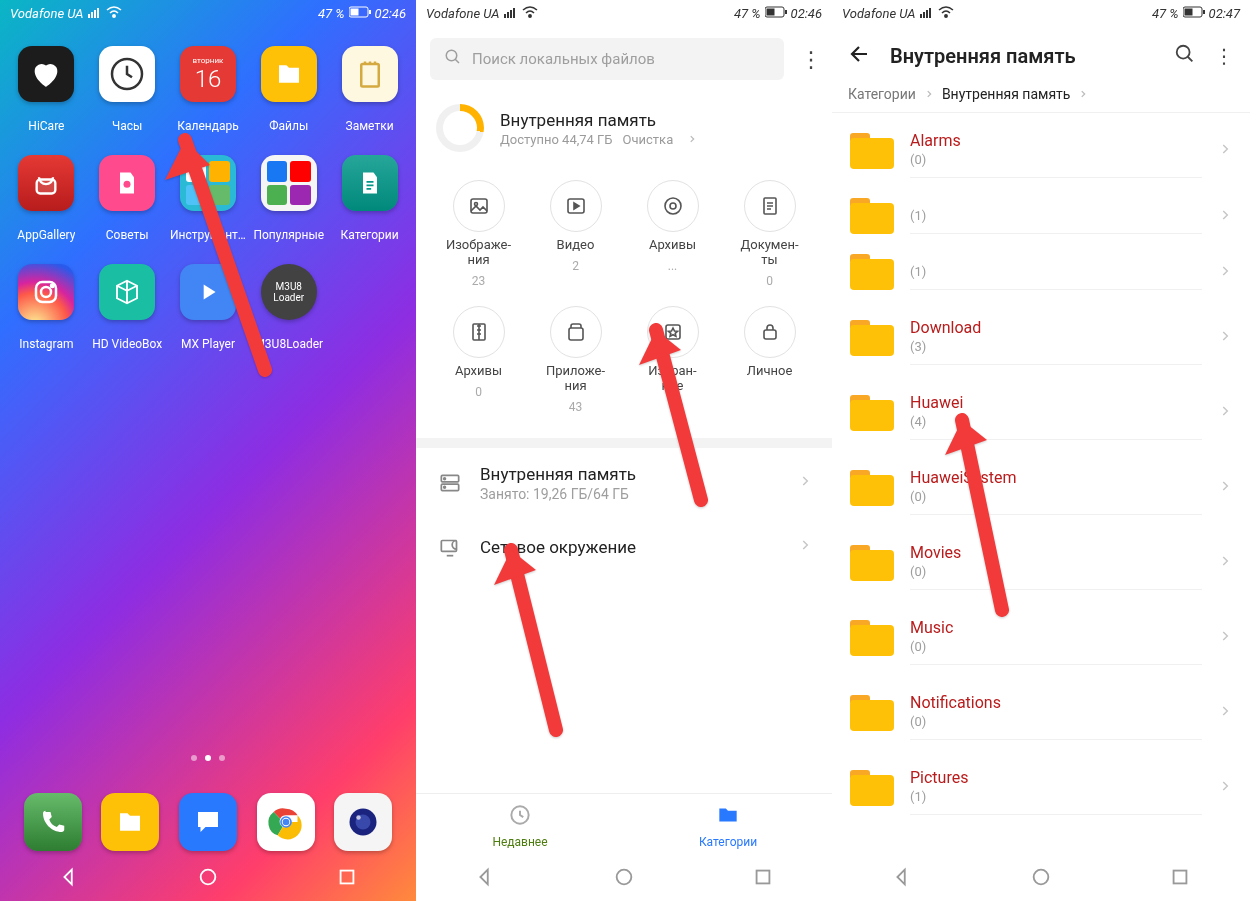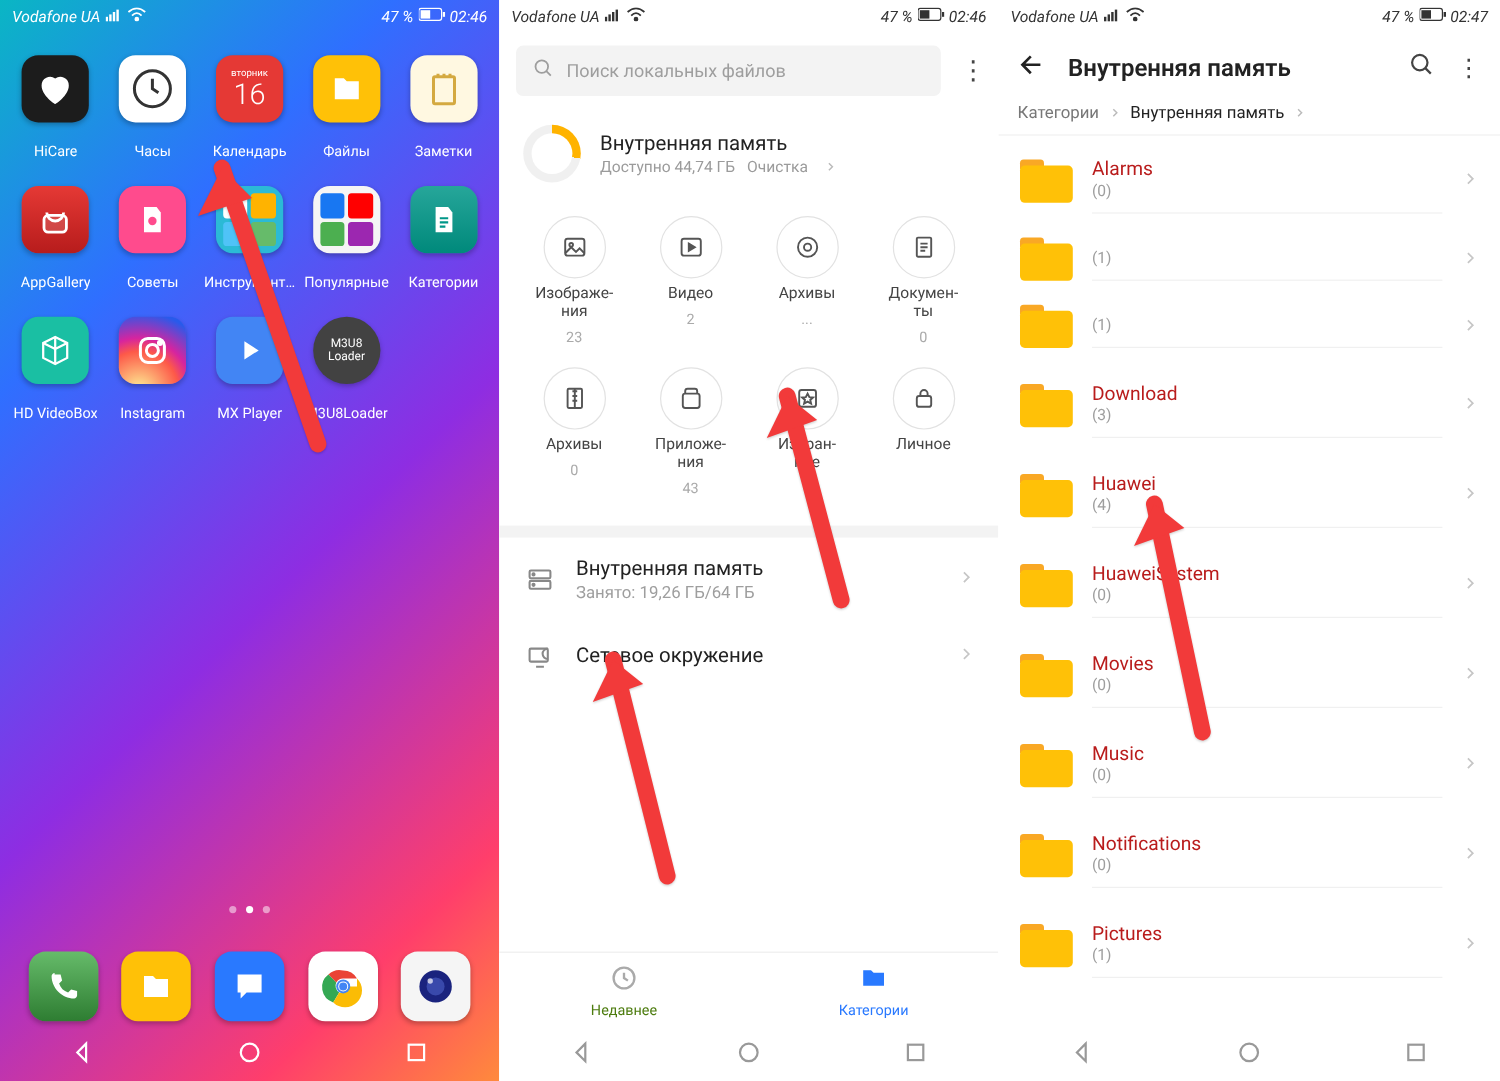--- a/index.html
+++ b/index.html
@@ -199,37 +199,37 @@
     <div class="app">
           <div class="icon bg-teal">
             <svg width="28" height="28" viewBox="0 0 24 24" fill="#fff">
               <path d="M6 3h9l3 4v14H6z"></path>
               <path d="M9 11h6M9 14h6M9 17h4" stroke="#009688" stroke-width="1.5"></path>
             </svg>
           </div>
           <span class="label">Категории</span>
         </div>
     <div class="app">
-          <div class="icon bg-cube">
-            <svg width="30" height="30" viewBox="0 0 24 24" fill="none" stroke="#fff" stroke-width="1.5">
-              <path d="M12 3l8 4v10l-8 4-8-4V7z"></path>
-              <path d="M12 3v18M4 7l8 4 8-4"></path>
-            </svg>
-          </div>
-          <span class="label">HD VideoBox</span>
-        </div>
-    <div class="app">
           <div class="icon bg-ig">
             <svg width="30" height="30" viewBox="0 0 24 24" fill="none" stroke="#fff" stroke-width="2">
               <rect x="4" y="4" width="16" height="16" rx="5"></rect>
               <circle cx="12" cy="12" r="4"></circle>
               <circle cx="17" cy="7" r="1" fill="#fff"></circle>
             </svg>
           </div>
           <span class="label">Instagram</span>
+        </div>
+    <div class="app">
+          <div class="icon bg-cube">
+            <svg width="30" height="30" viewBox="0 0 24 24" fill="none" stroke="#fff" stroke-width="1.5">
+              <path d="M12 3l8 4v10l-8 4-8-4V7z"></path>
+              <path d="M12 3v18M4 7l8 4 8-4"></path>
+            </svg>
+          </div>
+          <span class="label">HD VideoBox</span>
         </div>
     <div class="app">
           <div class="icon bg-mx">
             <svg width="26" height="26" viewBox="0 0 24 24" fill="#fff">
               <path d="M8 5v14l11-7z"></path>
             </svg>
           </div>
           <span class="label">MX Player</span>
         </div>
     <div class="app">

